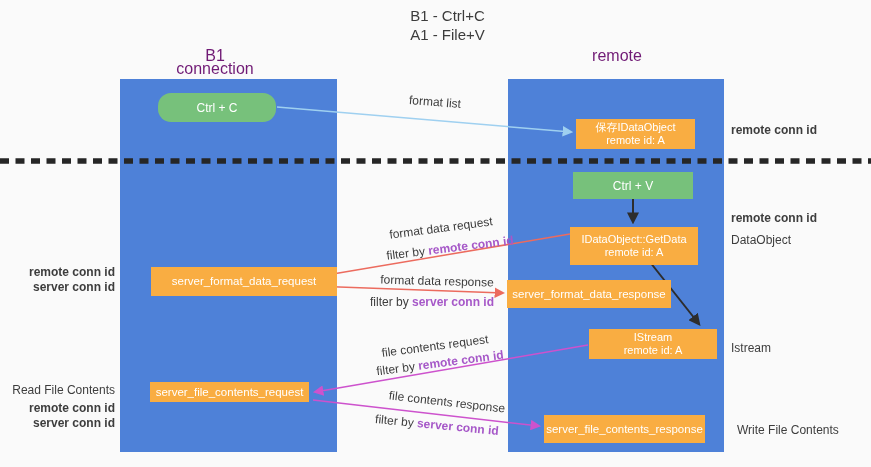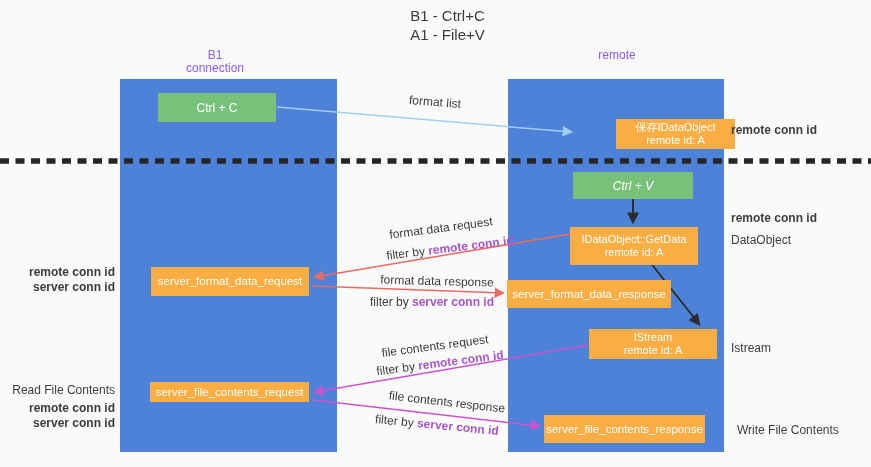--- a/index.html
+++ b/index.html
@@ -1,18 +1,18 @@
 <!DOCTYPE html>
 <html><head>
 <meta charset="utf-8">
 <style>
   html,body{margin:0;padding:0;background:#fafafa;font-family:"Liberation Sans",sans-serif;}
   #canvas{position:relative;width:871px;height:467px;background:#fafafa;overflow:hidden;}
   .title{position:absolute;top:6px;left:0;width:100%;text-align:center;font-size:15px;line-height:19px;color:#3c3c3c;padding-left:12px;}
-  .col-header{position:absolute;width:140px;text-align:center;font-size:12px;line-height:13px;color:#8b5cf6;}
+  .col-header{position:absolute;width:140px;text-align:center;font-size:16px;line-height:13px;color:#701a75;}
   .lifeline{position:absolute;top:79px;height:373px;background:#4e81d8;z-index:1;}
   #overlay{position:absolute;top:0;left:0;z-index:2;pointer-events:none;}
   .box{position:absolute;z-index:3;color:#fff;text-align:center;display:flex;flex-direction:column;justify-content:center;}
   .box.green{background:#77c17b;font-size:12px;}
   .box.orange{background:#f9ad42;font-size:11px;line-height:13px;}
   .box.single{font-size:11.5px;}
   .alabel{position:absolute;z-index:4;width:200px;text-align:center;font-size:12px;color:#3d3d3d;transform-origin:center;}
   .purple{color:#a658c8;font-weight:bold;}
   .greentx{color:#53b25e;font-weight:bold;}
   .side{position:absolute;z-index:4;font-size:12px;color:#3d3d3d;line-height:15px;white-space:nowrap;}
@@ -58,39 +58,39 @@
     <line x1="0" y1="161" x2="871" y2="161" stroke="#262626" stroke-width="5.5" stroke-dasharray="9 6.5"></line>
     <line x1="277" y1="107" x2="571" y2="132" stroke="#9fd0f0" stroke-width="1.5" marker-end="url(#m-blue)"></line>
     <line x1="633" y1="199" x2="633" y2="222" stroke="#2d2d2d" stroke-width="2" marker-end="url(#m-black)"></line>
     <line x1="646" y1="257" x2="699" y2="324" stroke="#2d2d2d" stroke-width="2" marker-end="url(#m-black)"></line>
     <line x1="570" y1="234" x2="315" y2="277" stroke="#ec6b5e" stroke-width="1.5" marker-end="url(#m-red)"></line>
     <line x1="312" y1="286" x2="503" y2="293" stroke="#ec6b5e" stroke-width="1.5" marker-end="url(#m-red)"></line>
     <line x1="588" y1="345" x2="315" y2="392" stroke="#cd52cd" stroke-width="1.5" marker-end="url(#m-mag)"></line>
     <line x1="313" y1="400" x2="539" y2="426" stroke="#cd52cd" stroke-width="1.5" marker-end="url(#m-mag)"></line>
   </svg>
 
-  <div class="box green" style="left:158px;top:93px;width:118px;height:29px;">
+  <div class="box green" style="left:158px;top:93px;width:118px;height:29px;border-radius:13px;">
     <div>Ctrl + C</div>
   </div>
 
-  <div class="box orange" style="left:576px;top:119px;width:119px;height:30px;margin-left:40px;">
+  <div class="box orange" style="left:576px;top:119px;width:119px;height:30px;">
     <div>保存IDataObject</div>
     <div>remote id: A</div>
   </div>
 
-  <div class="box green" style="left:573px;top:172px;width:120px;height:27px;font-style:italic;">
+  <div class="box green" style="left:573px;top:172px;width:120px;height:27px;">
     <div>Ctrl + V</div>
   </div>
 
   <div class="box orange" style="left:570px;top:227px;width:128px;height:38px;">
     <div>IDataObject::GetData</div>
     <div>remote id: A</div>
   </div>
 
-  <div class="box orange single" style="left:151px;top:267px;width:158px;height:29px;">
+  <div class="box orange single" style="left:151px;top:267px;width:186px;height:29px;">
     <div>server_format_data_request</div>
   </div>
 
   <div class="box orange single" style="left:507px;top:280px;width:164px;height:28px;">
     <div>server_format_data_response</div>
   </div>
 
   <div class="box orange" style="left:589px;top:329px;width:128px;height:30px;">
     <div>IStream</div>
     <div>remote id: A</div>

